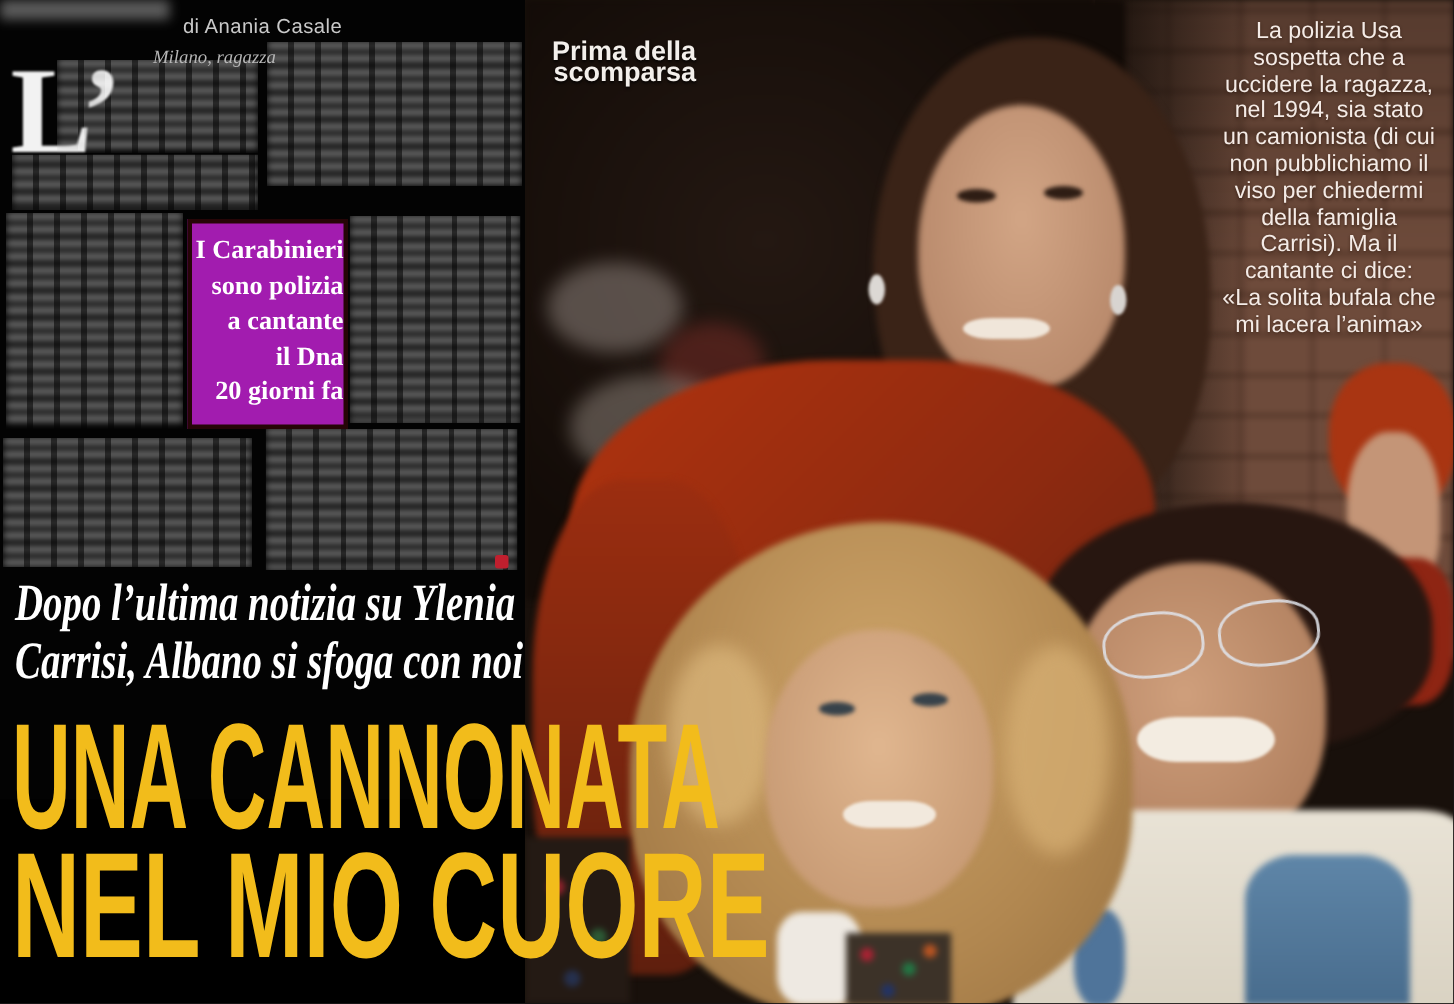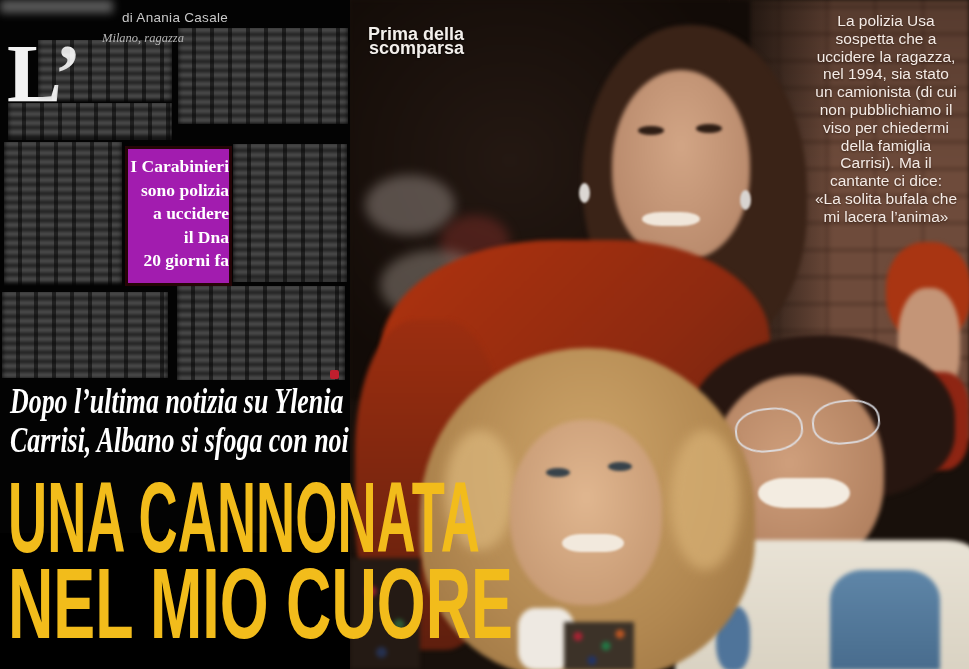--- a/index.html
+++ b/index.html
@@ -138,21 +138,21 @@
     <div class="abs rtx" style="left:8px;top:103px;width:164px;height:37px;"></div>
     <div class="abs rtx" style="left:4px;top:142px;width:118px;height:144px;"></div>
     <div class="abs rtx" style="left:233px;top:144px;width:114px;height:138px;"></div>
     <div class="abs rtx" style="left:2px;top:292px;width:166px;height:86px;"></div>
     <div class="abs rtx" style="left:177px;top:286px;width:168px;height:94px;"></div>
     <div class="abs enddot"></div>
 
     <div class="abs pullquote">
       <span>I Carabinieri</span>
       <span>sono polizia</span>
-      <span>a uccidere</span>
+      <span>a cantante</span>
       <span>il Dna</span>
       <span>20 giorni fa</span>
     </div>
 
     <div class="abs kicker" style="left:10px;top:382px;">Dopo l’ultima notizia su Ylenia</div>
     <div class="abs kicker" style="left:10px;top:421px;">Carrisi, Albano si sfoga con noi</div>
   </div>
 
   <svg class="abs headline" width="560" height="200">
     <text x="8" y="84" fill="#f2bc1b" font-family="Liberation Sans, sans-serif" font-weight="bold" font-size="100" textLength="472" lengthAdjust="spacingAndGlyphs">UNA CANNONATA</text>

